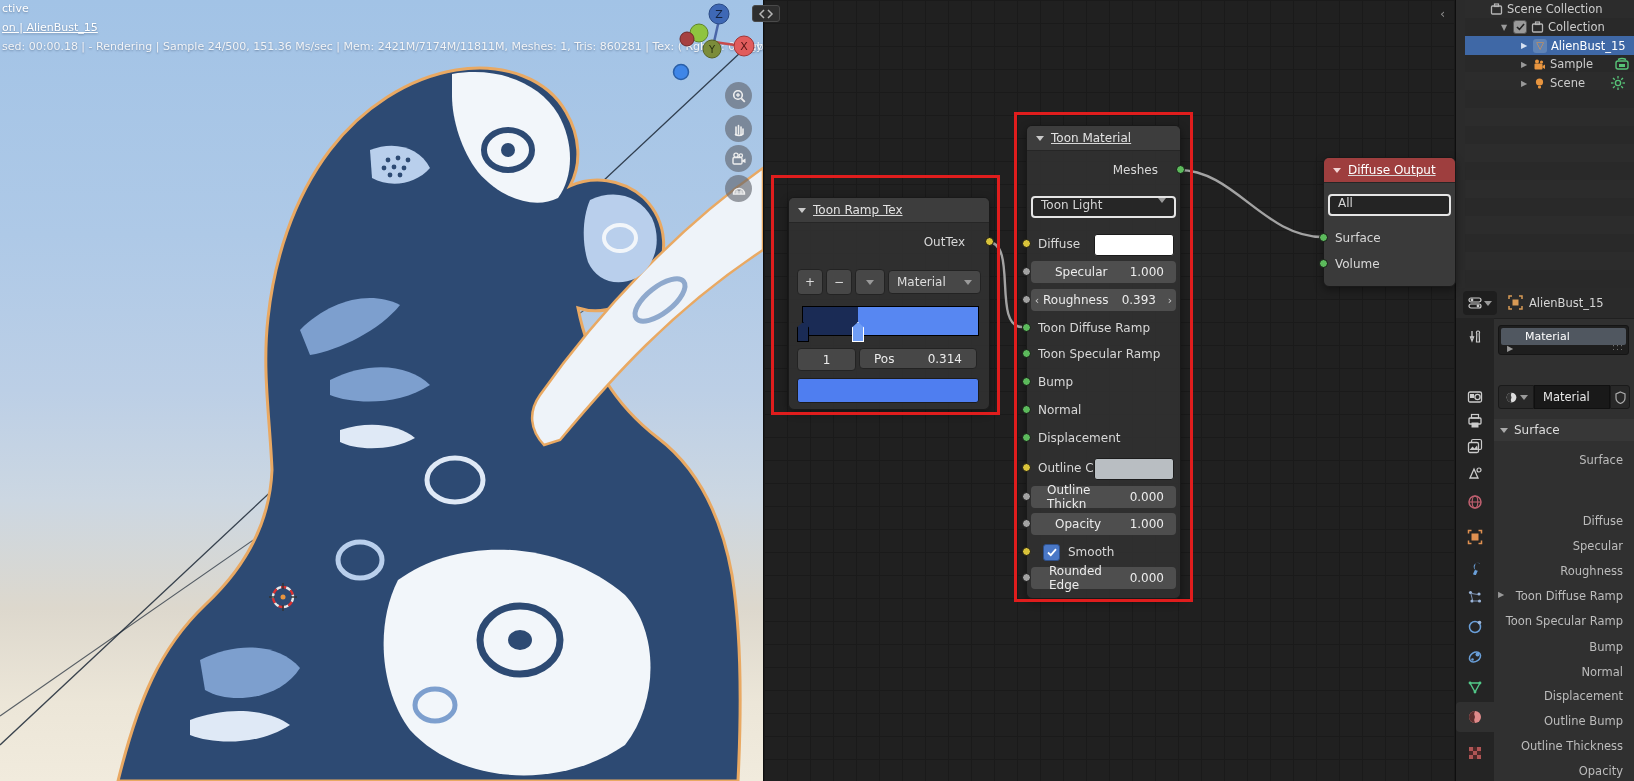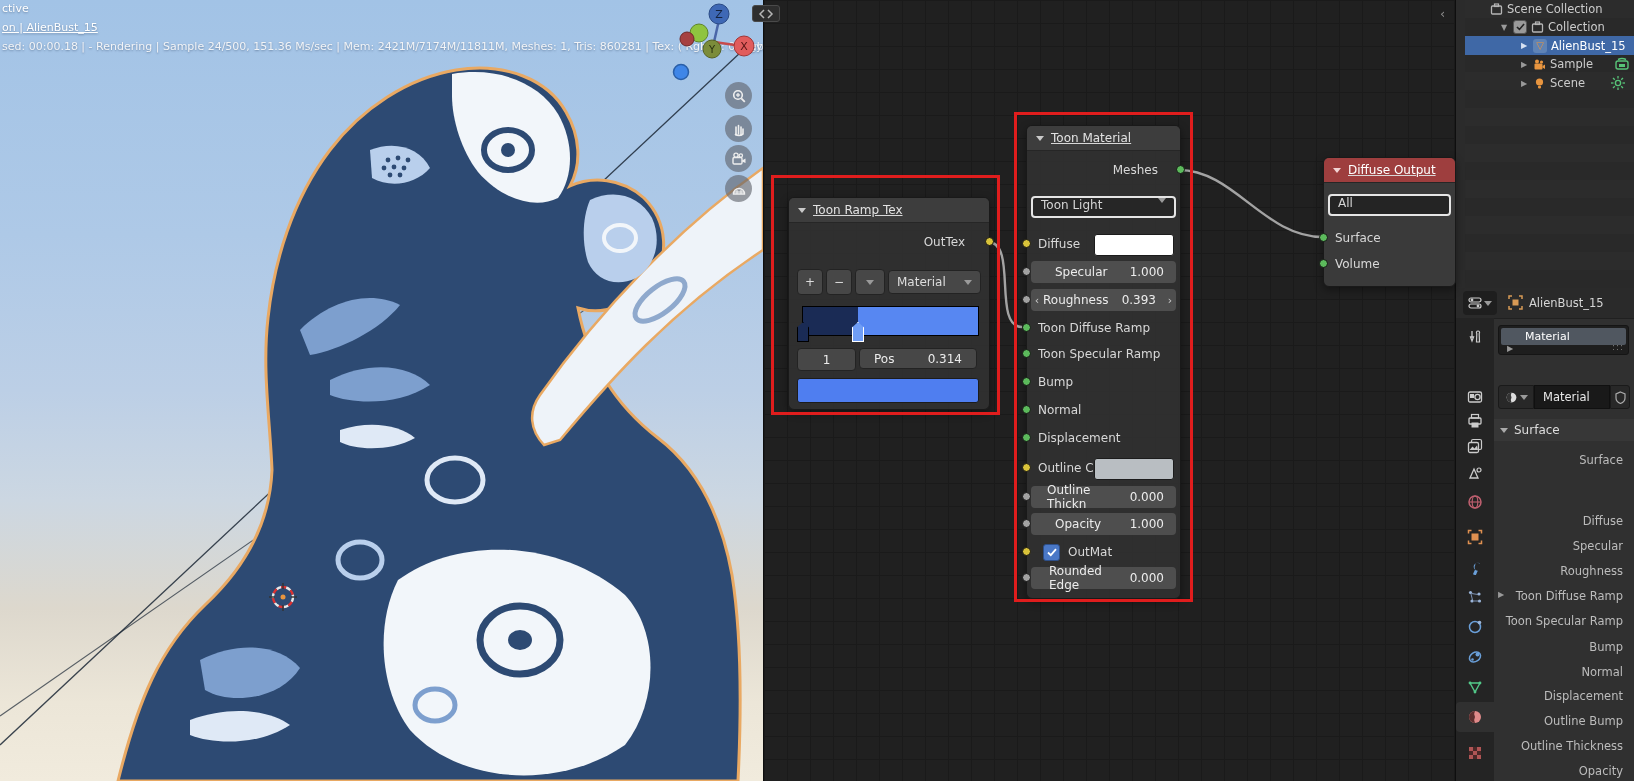--- a/index.html
+++ b/index.html
@@ -316,21 +316,21 @@
         <span class="lbl">Opacity</span>
         <span class="val">1.000</span>
       </div>
       <div class="mrow" style="top:415px;gap:8px;">
         <span class="sock in sock-yellow"></span>
         <span class="checkbox" style="margin-left:12px;">
           <svg width="10" height="9" viewBox="0 0 10 9">
             <path d="M1,4.5 L3.8,7.2 L9,1.2" fill="none" stroke="#fff" stroke-width="1.8"></path>
           </svg>
         </span>
-        <span>OutMat</span>
+        <span>Smooth</span>
       </div>
       <div class="mrow slider" style="top:441px;">
         <span class="sock in sock-gray"></span>
         <span class="lbl" style="padding-left:18px;">Rounded Edge</span>
         <span class="val">0.000</span>
       </div>
     </div>
 
     <div class="abs node" style="left:559px;top:157px;width:131px;height:128px;background:#3a3a3a;">
       <div class="node-header red">

